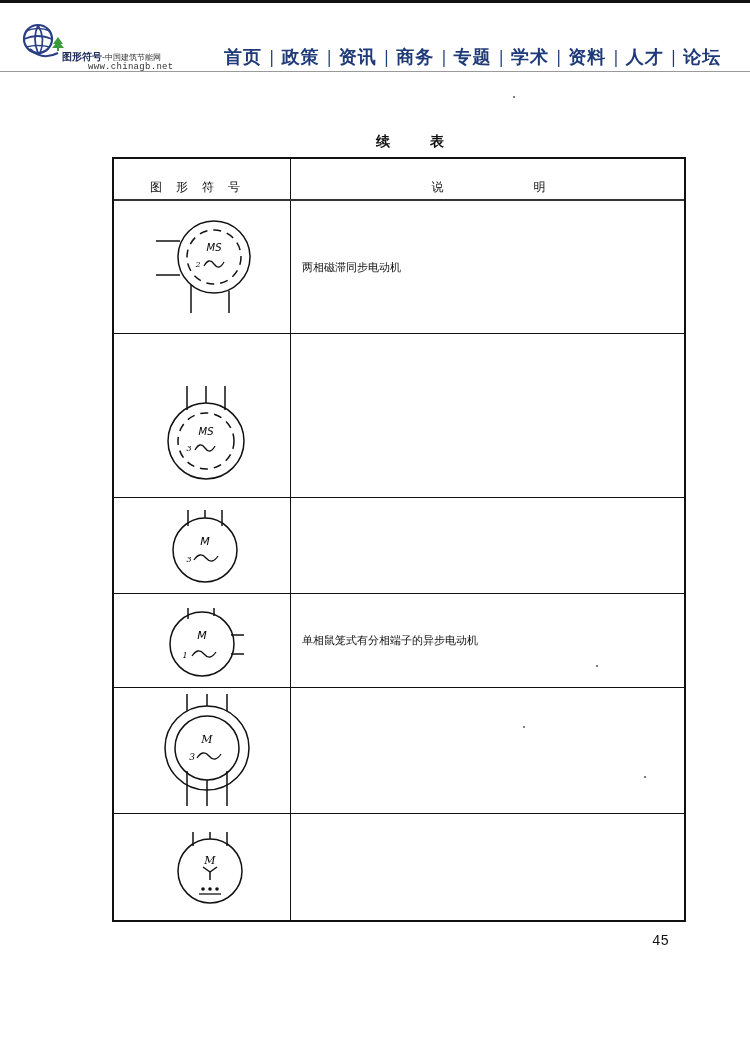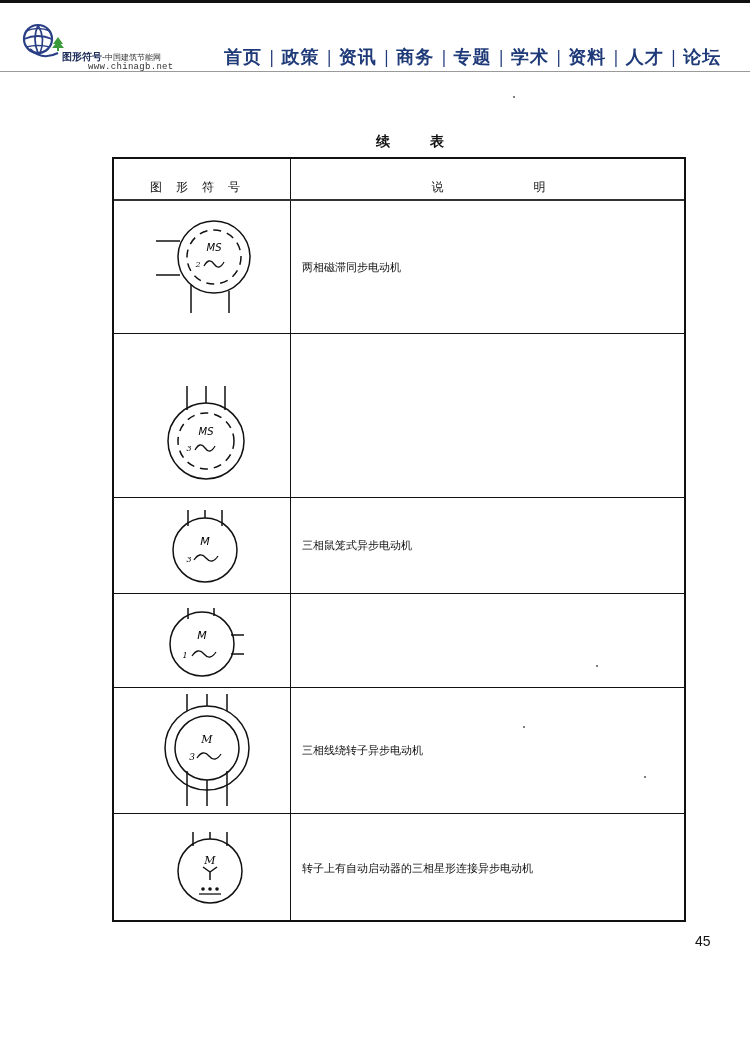--- a/index.html
+++ b/index.html
@@ -24,21 +24,21 @@
     .tbl { position: absolute; left: 112px; top: 157px; width: 574px; height: 765px; border: 2px solid #111; box-sizing: border-box; }
     .vline { position: absolute; left: 176px; top: 0; width: 1px; height: 100%; background: #111; }
     .hline { position: absolute; left: 0; width: 100%; height: 1px; background: #111; }
     .hline.thick { height: 2px; background: #333; }
     .cell-head { position: absolute; top: 0; height: 56px; display: flex; align-items: center; justify-content: center; font-size: 12px; font-family: "DejaVu Sans", sans-serif; }
     .cell-head.sym { left: 0; width: 176px; letter-spacing: 14px; }
     .cell-head.desc { left: 177px; width: 395px; letter-spacing: 90px; padding-left: 90px; box-sizing: border-box; text-align: center; }
     .row { position: absolute; left: 0; width: 100%; }
     .row .symbol { position: absolute; left: 0; top: 0; width: 176px; height: 100%; font-style: italic; }
     .row .desc { position: absolute; left: 188px; top: 0; height: 100%; display: flex; align-items: center; font-size: 11px; font-family: "DejaVu Sans", sans-serif; white-space: nowrap; }
-    .page-number { position: absolute; left: 652px; top: 933px; font-size: 14px; font-family: Liberation Sans, sans-serif; margin-left: 43px; }
+    .page-number { position: absolute; left: 652px; top: 933px; font-size: 14px; font-family: Liberation Mono, monospace; }
     .dot { position: absolute; width: 2px; height: 2px; background: #555; border-radius: 1px; }
   </style>
 </head>
 <body>
 
 <div class="topbar"></div>
 
 <div class="header">
   <div class="logo">
     <svg width="44" height="44" viewBox="0 0 44 44">
@@ -129,79 +129,77 @@
       <svg width="176" height="95" viewBox="0 0 176 95">
         <circle cx="91" cy="52" r="32" fill="none" stroke="#111" stroke-width="1.5"></circle>
         <line x1="74" y1="12" x2="74" y2="28" stroke="#111" stroke-width="1.5"></line>
         <line x1="91" y1="12" x2="91" y2="20" stroke="#111" stroke-width="1.5"></line>
         <line x1="108" y1="12" x2="108" y2="28" stroke="#111" stroke-width="1.5"></line>
         <text x="91" y="47" font-size="11" text-anchor="middle" font-family="DejaVu Sans, sans-serif">M</text>
         <text x="75" y="64" font-size="8" text-anchor="middle" font-family="DejaVu Serif, serif">3</text>
         <path d="M80 62 Q86 53 92 60 Q98 67 104 58" fill="none" stroke="#111" stroke-width="1.3"></path>
       </svg>
     </div>
-    <div class="desc">三相鼠笼式异步电动机</div>
   </div>
   <div class="hline" style="top:434px;"></div>
 
   <div class="row" style="top:435px;height:93px;">
     <div class="symbol">
       <svg width="176" height="93" viewBox="0 0 176 93">
         <circle cx="88" cy="50" r="32" fill="none" stroke="#111" stroke-width="1.5"></circle>
         <line x1="74" y1="14" x2="74" y2="25" stroke="#111" stroke-width="1.5"></line>
         <line x1="100" y1="14" x2="100" y2="22" stroke="#111" stroke-width="1.5"></line>
         <line x1="74" y1="25" x2="100" y2="25" stroke="#111" stroke-width="1" opacity="0"></line>
         <line x1="117" y1="41" x2="130" y2="41" stroke="#111" stroke-width="1.5"></line>
         <line x1="117" y1="60" x2="130" y2="60" stroke="#111" stroke-width="1.5"></line>
         <text x="88" y="45" font-size="11" text-anchor="middle" font-family="DejaVu Sans, sans-serif">M</text>
         <text x="71" y="64" font-size="8" text-anchor="middle" font-family="DejaVu Serif, serif">1</text>
         <path d="M78 62 Q84 53 90 60 Q96 67 102 58" fill="none" stroke="#111" stroke-width="1.3"></path>
       </svg>
     </div>
+    <div class="desc">单相鼠笼式有分相端子的异步电动机</div>
   </div>
   <div class="hline" style="top:528px;"></div>
 
   <div class="row" style="top:529px;height:125px;">
     <div class="symbol">
       <svg width="176" height="125" viewBox="0 0 176 125">
         <circle cx="93" cy="60" r="42" fill="none" stroke="#111" stroke-width="1.5"></circle>
         <circle cx="93" cy="60" r="32" fill="none" stroke="#111" stroke-width="1.5"></circle>
         <line x1="73" y1="6" x2="73" y2="23" stroke="#111" stroke-width="1.5"></line>
         <line x1="93" y1="6" x2="93" y2="18" stroke="#111" stroke-width="1.5"></line>
         <line x1="113" y1="6" x2="113" y2="23" stroke="#111" stroke-width="1.5"></line>
         <line x1="73" y1="83" x2="73" y2="118" stroke="#111" stroke-width="1.5"></line>
         <line x1="93" y1="92" x2="93" y2="118" stroke="#111" stroke-width="1.5"></line>
         <line x1="113" y1="83" x2="113" y2="118" stroke="#111" stroke-width="1.5"></line>
         <text x="93" y="55" font-size="11" text-anchor="middle" font-family="DejaVu Serif, serif">M</text>
         <text x="78" y="72" font-size="9" text-anchor="middle" font-family="DejaVu Serif, serif">3</text>
         <path d="M83 70 Q89 61 95 68 Q101 75 107 66" fill="none" stroke="#111" stroke-width="1.3"></path>
       </svg>
     </div>
-    <div class="desc">三相线绕转子异步电动机</div>
   </div>
   <div class="hline" style="top:654px;"></div>
 
   <div class="row" style="top:655px;height:108px;">
     <div class="symbol">
       <svg width="176" height="108" viewBox="0 0 176 108">
         <circle cx="96" cy="57" r="32" fill="none" stroke="#111" stroke-width="1.5"></circle>
         <line x1="79" y1="18" x2="79" y2="32" stroke="#111" stroke-width="1.5"></line>
         <line x1="96" y1="18" x2="96" y2="25" stroke="#111" stroke-width="1.5"></line>
         <line x1="113" y1="18" x2="113" y2="32" stroke="#111" stroke-width="1.5"></line>
         <text x="96" y="50" font-size="11" text-anchor="middle" font-family="DejaVu Serif, serif">M</text>
         <line x1="96" y1="58" x2="96" y2="66" stroke="#111" stroke-width="1.5"></line>
         <line x1="96" y1="58" x2="89" y2="53" stroke="#111" stroke-width="1.5"></line>
         <line x1="96" y1="58" x2="103" y2="53" stroke="#111" stroke-width="1.5"></line>
         <circle cx="89" cy="75" r="1.8" fill="#111"></circle>
         <circle cx="96" cy="75" r="1.8" fill="#111"></circle>
         <circle cx="103" cy="75" r="1.8" fill="#111"></circle>
         <line x1="85" y1="80" x2="107" y2="80" stroke="#111" stroke-width="1.3"></line>
       </svg>
     </div>
-    <div class="desc">转子上有自动启动器的三相星形连接异步电动机</div>
   </div>
 </div>
 
 <div class="dot" style="left:596px;top:665px;"></div>
 <div class="dot" style="left:644px;top:776px;"></div>
 <div class="dot" style="left:523px;top:726px;"></div>
 
 <div class="page-number">45</div>
 
 </body></html>

